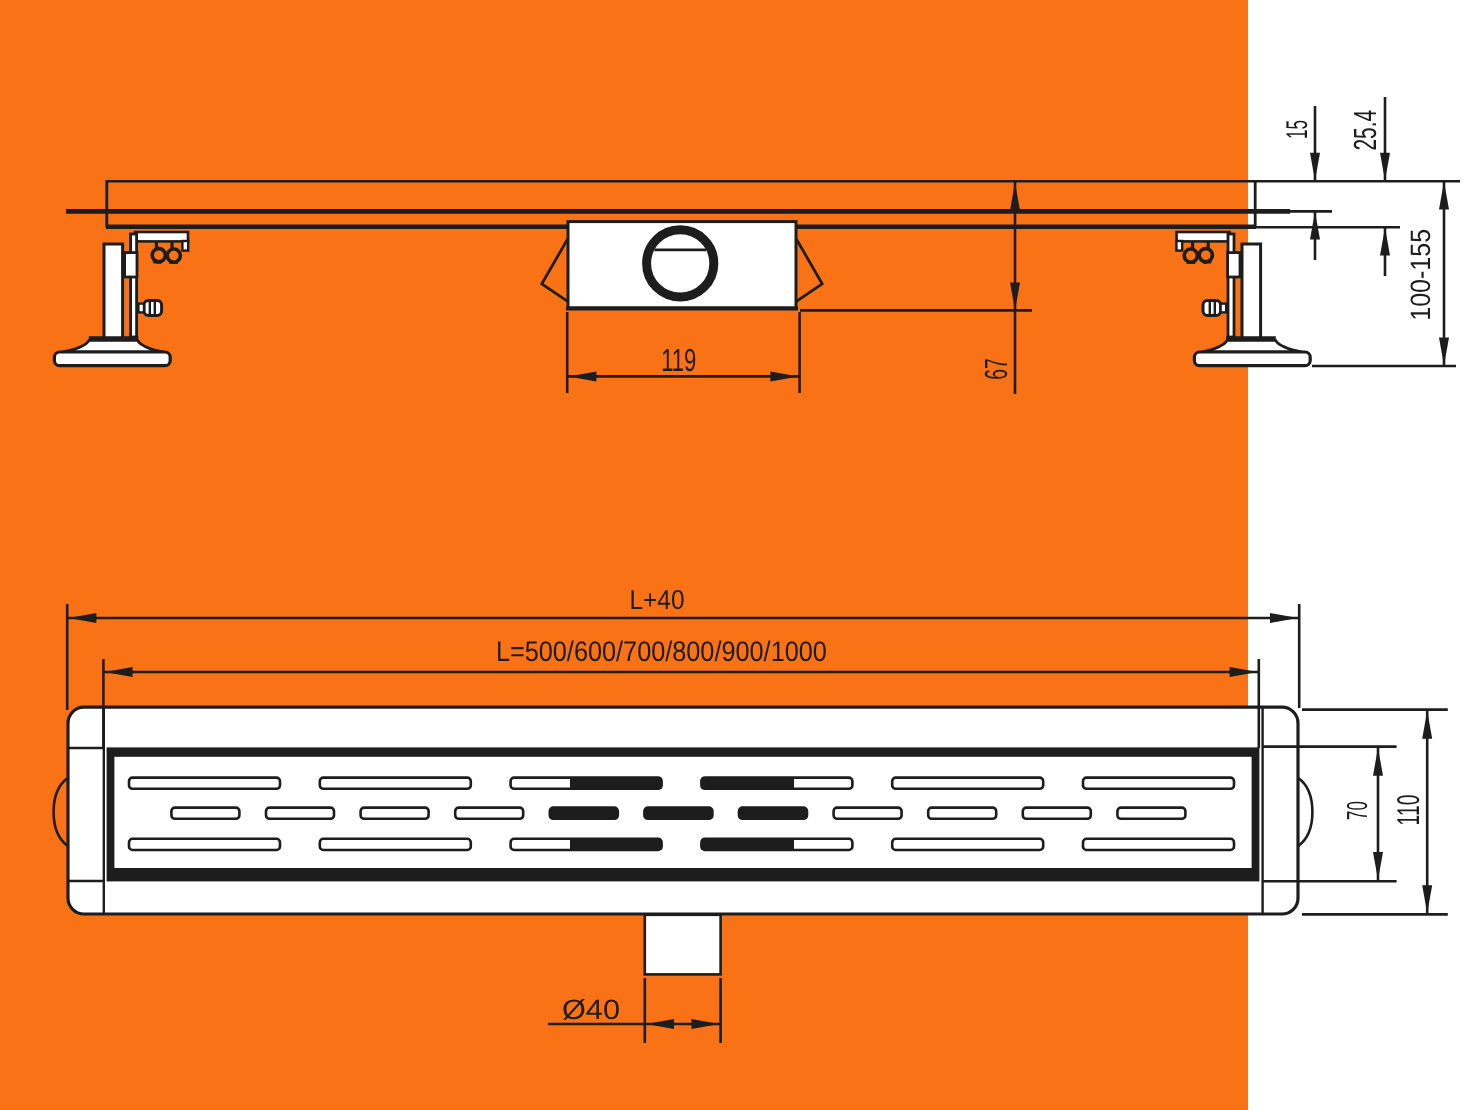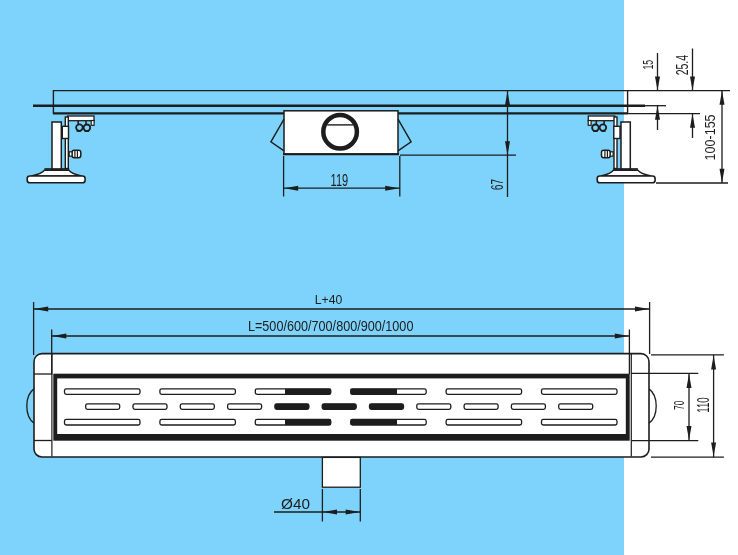--- a/index.html
+++ b/index.html
@@ -1,17 +1,17 @@
 <!DOCTYPE html>
 <html><head>
 <meta charset="utf-8">
 <title>Linear shower drain drawing</title>
 <style>
   html,body { margin:0; padding:0; background:#ffffff; }
-  .page { width:624px; height:555px; background:#7dd3fc; }
+  .page { width:624px; height:555px; background:#f97316; }
   text { font-family:"Liberation Sans", sans-serif; fill:#1d1d1d; }
 </style>
 </head>
 <body>
 
 <div class="page">
 <svg width="738" height="555" viewBox="0 0 738 555">
 <defs>
 <path id="ar" d="M0,0 L14,2.5 L14,-2.5 Z" fill="#1d1d1d"></path>
 </defs>

